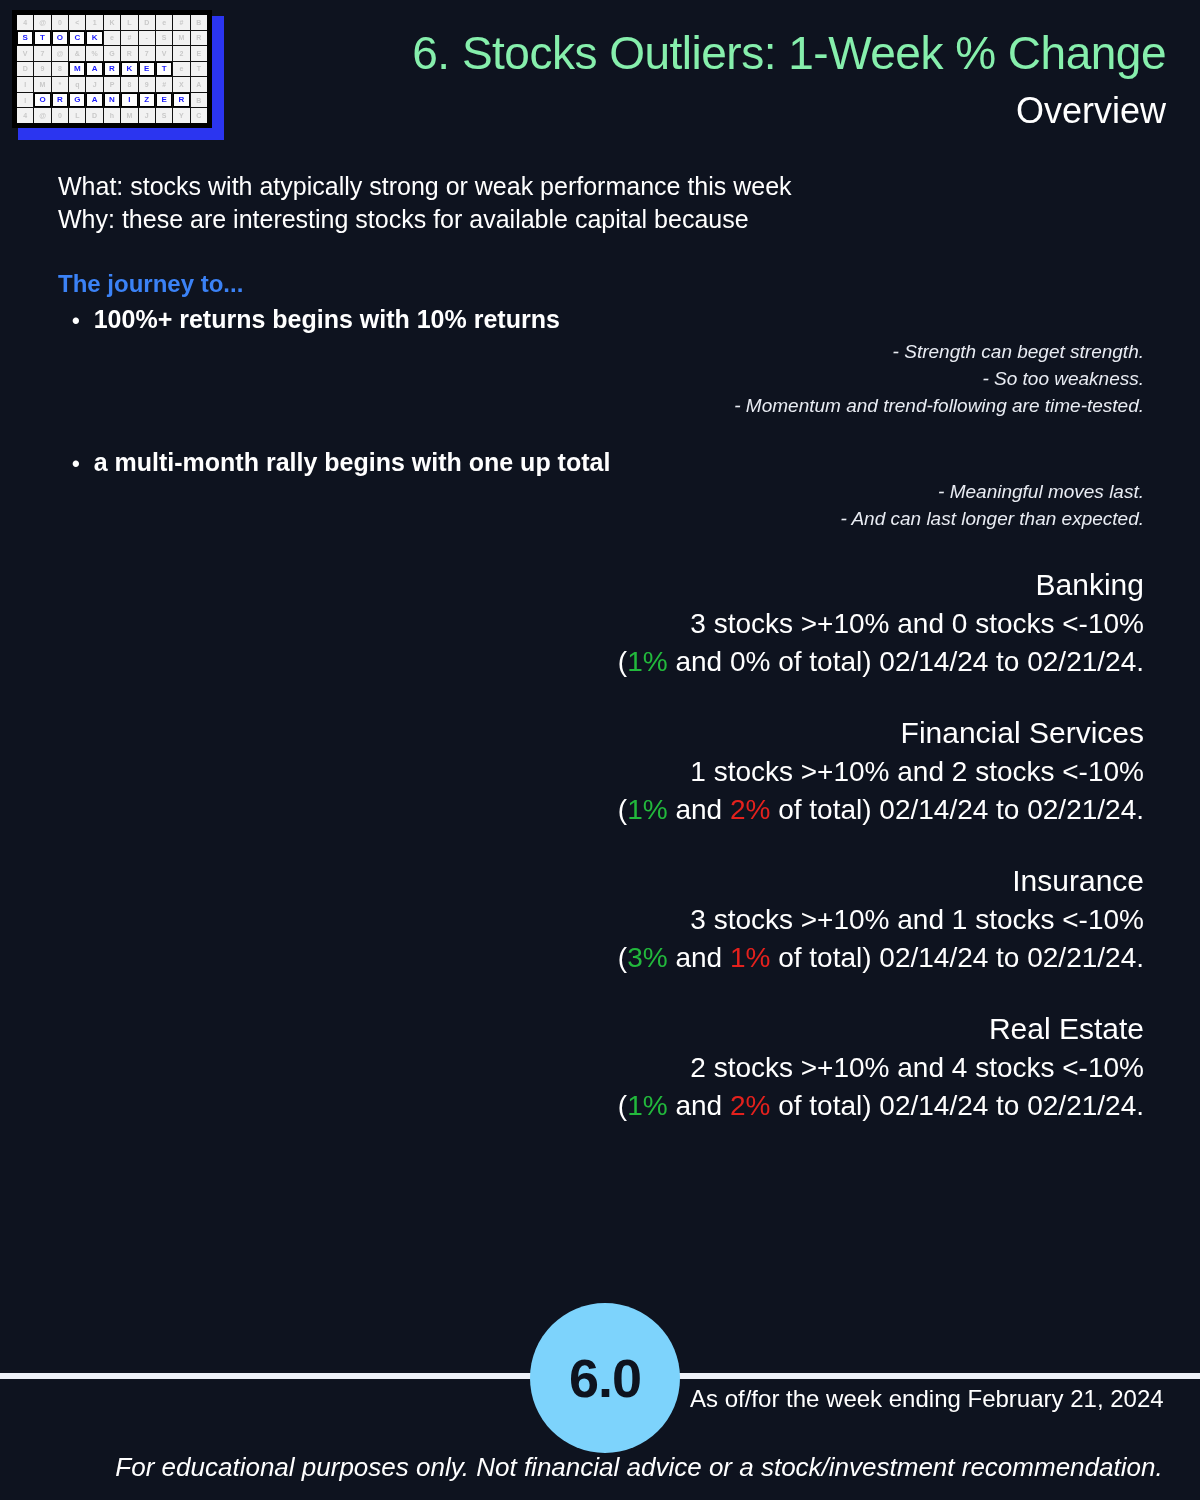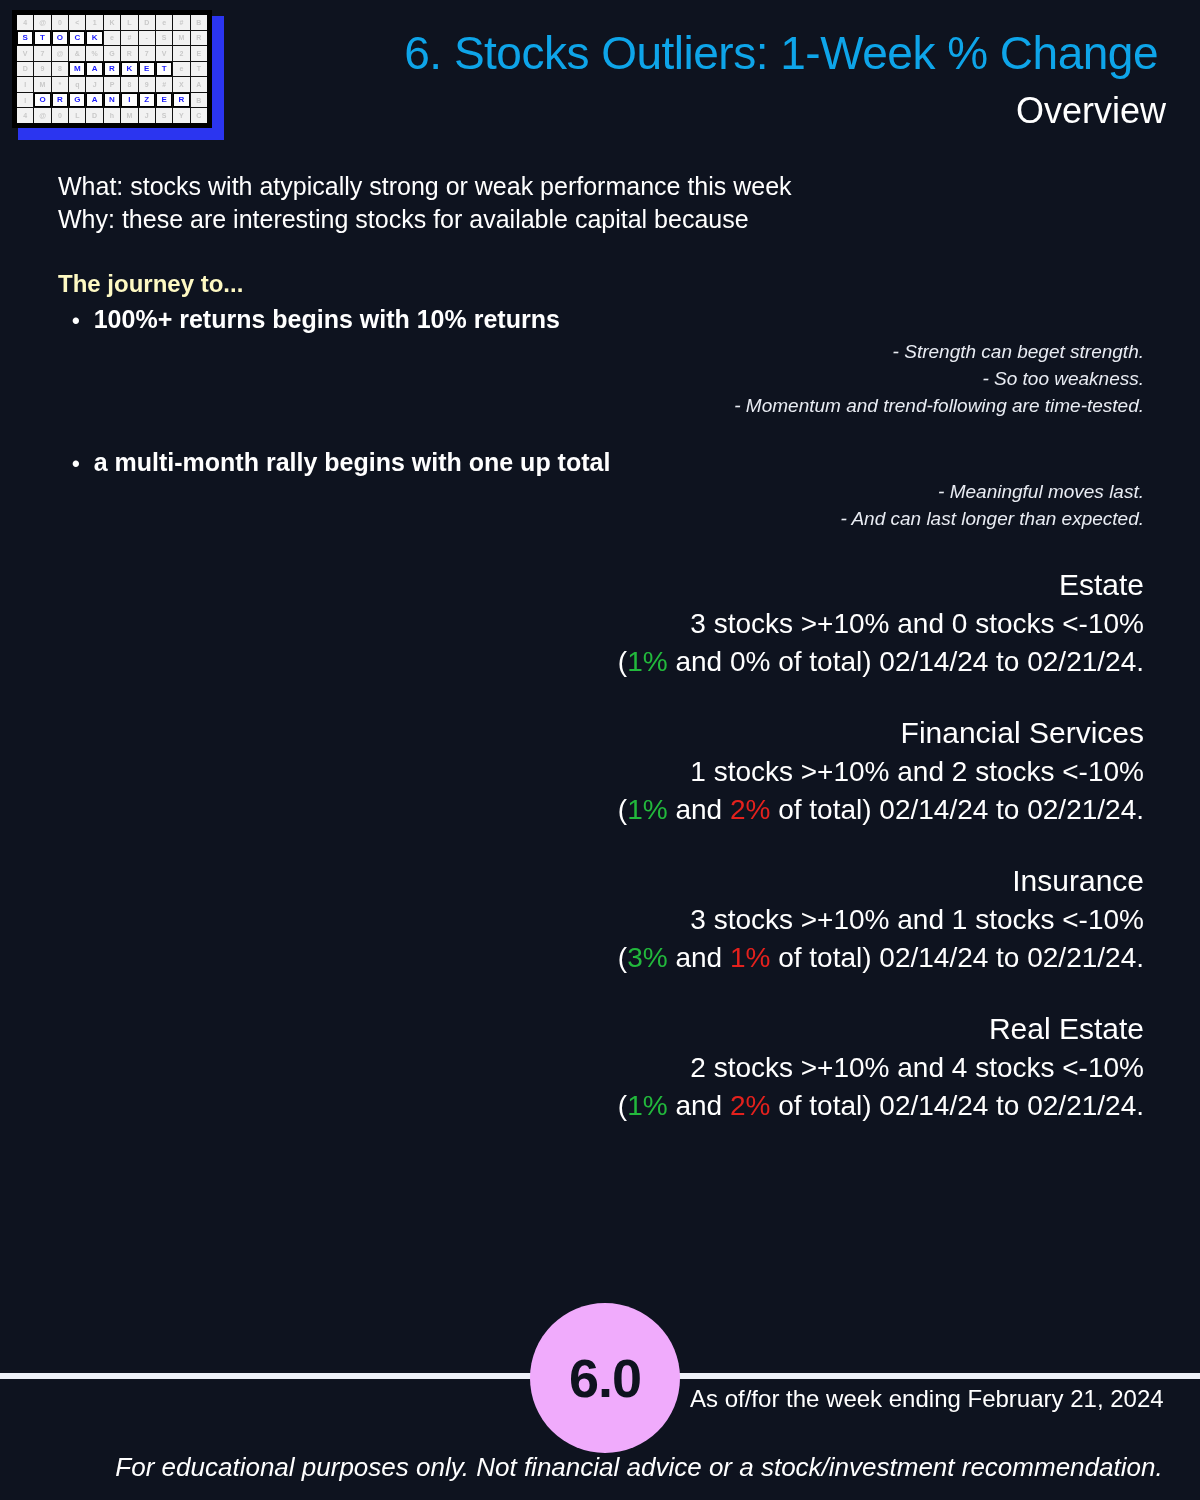--- a/index.html
+++ b/index.html
@@ -68,26 +68,26 @@
     background: #ffffff;
     color: #1a1aff;
     outline: 1.5px solid #000000;
     outline-offset: -1.5px;
     font-size: 8px;
   }
 
   
   #header-title {
     position: absolute;
-    right: 42px;
+    right: 34px;
     top: 26px;
     font-size: 46px;
     font-weight: 400;
     letter-spacing: -0.5px;
-    color: #0ea5e9;
+    color: #86efac;
     white-space: nowrap;
     text-align: right;
   }
   #header-subtitle {
     position: absolute;
     right: 34px;
     top: 90px;
     font-size: 36px;
     font-weight: 400;
     color: #ffffff;
@@ -104,21 +104,21 @@
     line-height: 33px;
     color: #ffffff;
     font-weight: 400;
   }
   #journey-title {
     position: absolute;
     left: 58px;
     top: 270px;
     font-size: 24px;
     font-weight: 700;
-    color: #fef9c3;
+    color: #3b82f6;
   }
   .bullet-row {
     position: absolute;
     left: 72px;
     font-size: 25px;
     font-weight: 700;
     color: #ffffff;
     display: flex;
     align-items: baseline;
     gap: 14px;
@@ -179,21 +179,21 @@
     height: 6px;
     background: #eef1f8;
   }
   #score-badge {
     position: absolute;
     left: 530px;
     top: 1303px;
     width: 150px;
     height: 150px;
     border-radius: 50%;
-    background: #f0abfc;
+    background: #7dd3fc;
     display: flex;
     align-items: center;
     justify-content: center;
   }
   #score-value {
     font-size: 54px;
     font-weight: 700;
     color: #0e131f;
     font-family: "Liberation Sans", sans-serif;
     letter-spacing: -1px;
@@ -333,21 +333,21 @@
   <div class="bullet-row" id="bullet-2">
     <span class="bullet-dot">•</span>
     <span>a multi-month rally begins with one up total</span>
   </div>
   <div class="quote-block" id="quotes-2">
     <div>- Meaningful moves last.</div>
     <div>- And can last longer than expected.</div>
   </div>
 
   <div class="sector" id="sector-0">
-    <div class="sector-name">Estate</div>
+    <div class="sector-name">Banking</div>
     <div class="sector-line">
       <span>3</span>
       <span>stocks &gt;+10% and</span>
       <span>0</span>
       <span>stocks &lt;-10%</span>
     </div>
     <div class="sector-line"><span>(</span><span class="pos">1%</span><span> and </span><span>0%</span><span> of total) </span><span>02/14/24 to 02/21/24.</span></div>
   </div>
 
   <div class="sector" id="sector-1">

